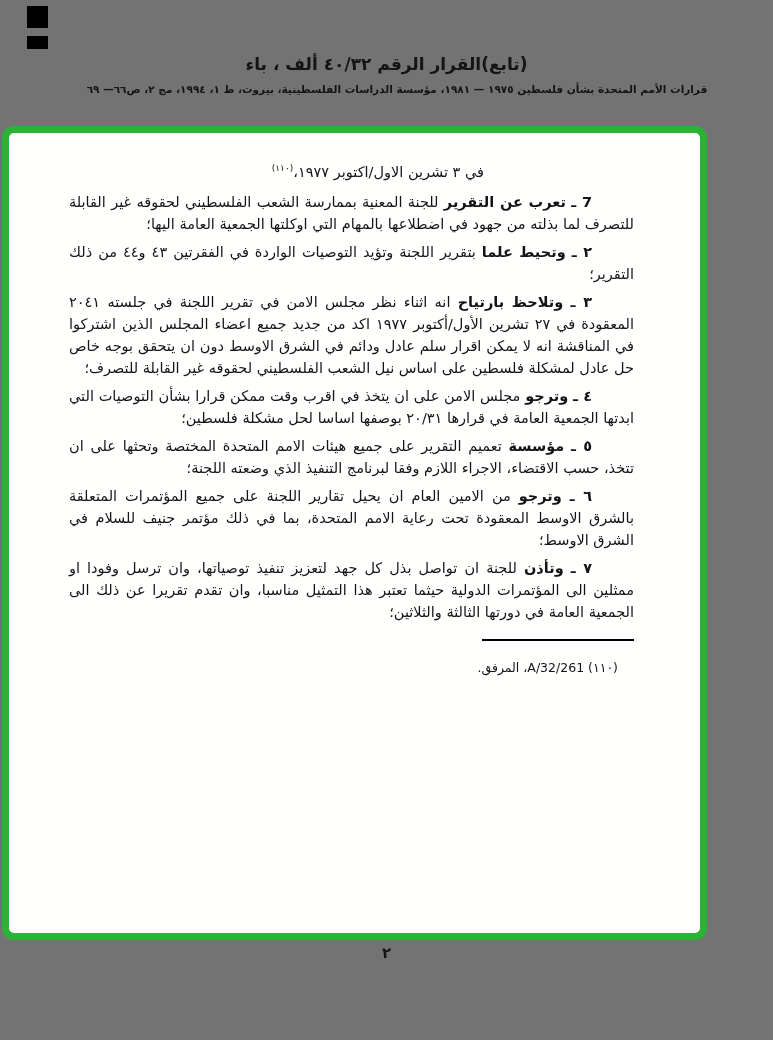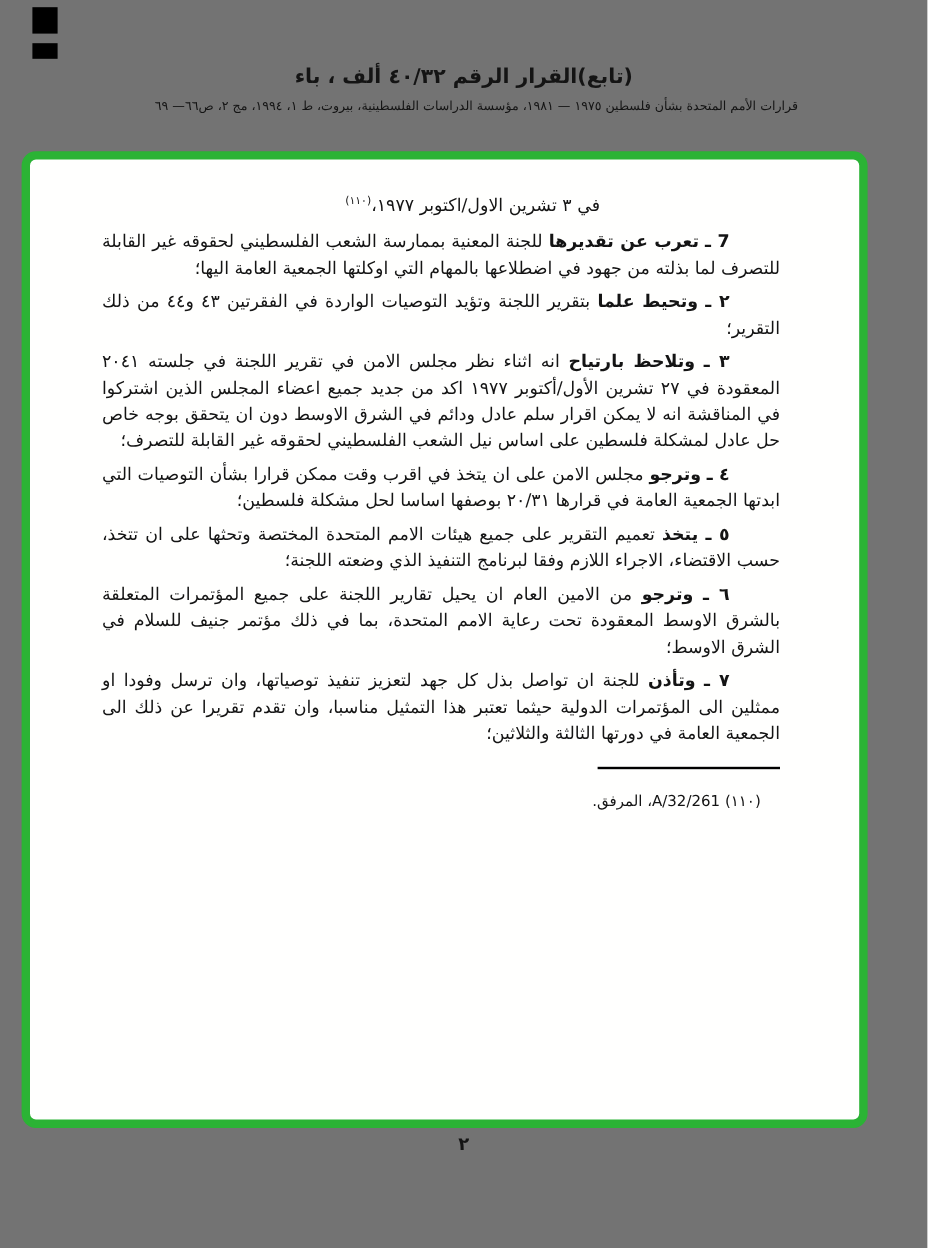--- a/index.html
+++ b/index.html
@@ -27,28 +27,28 @@
     direction: rtl;
   }
   .doc-title {
     font-size: 17px;
     font-weight: bold;
     letter-spacing: 0.2px;
   }
   .doc-source {
     margin-top: 9px;
     font-size: 10.5px;
-    font-weight: normal;
+    font-weight: bold;
     white-space: nowrap;
     padding-left: 21px;
   }
 
   .green-box {
     position: absolute;
-    left: 18px; top: 126px;
+    left: 2px; top: 126px;
     width: 691px; height: 800px;
     border: 7px solid var(--border-green, #2bb335);
     border-radius: 12px;
     background: #fffffe;
   }
   .content {
     position: absolute;
     top: 28px; right: 66px; left: 60px;
     direction: rtl;
     text-align: justify;
@@ -100,29 +100,29 @@
   <div class="header">
     <div class="doc-title">(تابع)القرار الرقم ٤٠/٣٢ ألف ، باء</div>
     <div class="doc-source">قرارات الأمم المتحدة بشأن فلسطين ١٩٧٥ — ١٩٨١، مؤسسة الدراسات الفلسطينية، بيروت، ط ١، ١٩٩٤، مج ٢، ص٦٦— ٦٩</div>
   </div>
 
   <div class="green-box">
     <div class="content">
 
       <p class="intro-line"><span>في ٣ تشرين الاول/اكتوبر ١٩٧٧،</span><sup>(١١٠)</sup></p>
 
-      <p class="para"><span class="pnum">7 ـ</span> <span class="plead">تعرب عن تقديرها</span> <span>للجنة المعنية بممارسة الشعب الفلسطيني لحقوقه غير القابلة للتصرف لما بذلته من جهود في اضطلاعها بالمهام التي اوكلتها الجمعية العامة اليها؛</span></p>
+      <p class="para"><span class="pnum">7 ـ</span> <span class="plead">تعرب عن التقرير</span> <span>للجنة المعنية بممارسة الشعب الفلسطيني لحقوقه غير القابلة للتصرف لما بذلته من جهود في اضطلاعها بالمهام التي اوكلتها الجمعية العامة اليها؛</span></p>
 
       <p class="para"><span class="pnum">٢ ـ</span> <span class="plead">وتحيط علما</span> <span>بتقرير اللجنة وتؤيد التوصيات الواردة في الفقرتين ٤٣ و٤٤ من ذلك التقرير؛</span></p>
 
       <p class="para"><span class="pnum">٣ ـ</span> <span class="plead">وتلاحظ بارتياح</span> <span>انه اثناء نظر مجلس الامن في تقرير اللجنة في جلسته ٢٠٤١ المعقودة في ٢٧ تشرين الأول/أكتوبر ١٩٧٧ اكد من جديد جميع اعضاء المجلس الذين اشتركوا في المناقشة انه لا يمكن اقرار سلم عادل ودائم في الشرق الاوسط دون ان يتحقق بوجه خاص حل عادل لمشكلة فلسطين على اساس نيل الشعب الفلسطيني لحقوقه غير القابلة للتصرف؛</span></p>
 
       <p class="para"><span class="pnum">٤ ـ</span> <span class="plead">وترجو</span> <span>مجلس الامن على ان يتخذ في اقرب وقت ممكن قرارا بشأن التوصيات التي ابدتها الجمعية العامة في قرارها ٢٠/٣١ بوصفها اساسا لحل مشكلة فلسطين؛</span></p>
 
-      <p class="para"><span class="pnum">٥ ـ</span> <span class="plead">يتخذ</span> <span>تعميم التقرير على جميع هيئات الامم المتحدة المختصة وتحثها على ان تتخذ، حسب الاقتضاء، الاجراء اللازم وفقا لبرنامج التنفيذ الذي وضعته اللجنة؛</span></p>
+      <p class="para"><span class="pnum">٥ ـ</span> <span class="plead">مؤسسة</span> <span>تعميم التقرير على جميع هيئات الامم المتحدة المختصة وتحثها على ان تتخذ، حسب الاقتضاء، الاجراء اللازم وفقا لبرنامج التنفيذ الذي وضعته اللجنة؛</span></p>
 
       <p class="para"><span class="pnum">٦ ـ</span> <span class="plead">وترجو</span> <span>من الامين العام ان يحيل تقارير اللجنة على جميع المؤتمرات المتعلقة بالشرق الاوسط المعقودة تحت رعاية الامم المتحدة، بما في ذلك مؤتمر جنيف للسلام في الشرق الاوسط؛</span></p>
 
       <p class="para"><span class="pnum">٧ ـ</span> <span class="plead">وتأذن</span> <span>للجنة ان تواصل بذل كل جهد لتعزيز تنفيذ توصياتها، وان ترسل وفودا او ممثلين الى المؤتمرات الدولية حيثما تعتبر هذا التمثيل مناسبا، وان تقدم تقريرا عن ذلك الى الجمعية العامة في دورتها الثالثة والثلاثين؛</span></p>
 
 
       <div class="footnote-rule"></div>
       <p class="footnote-text">(١١٠) A/32/261، المرفق.</p>
 
     </div>

